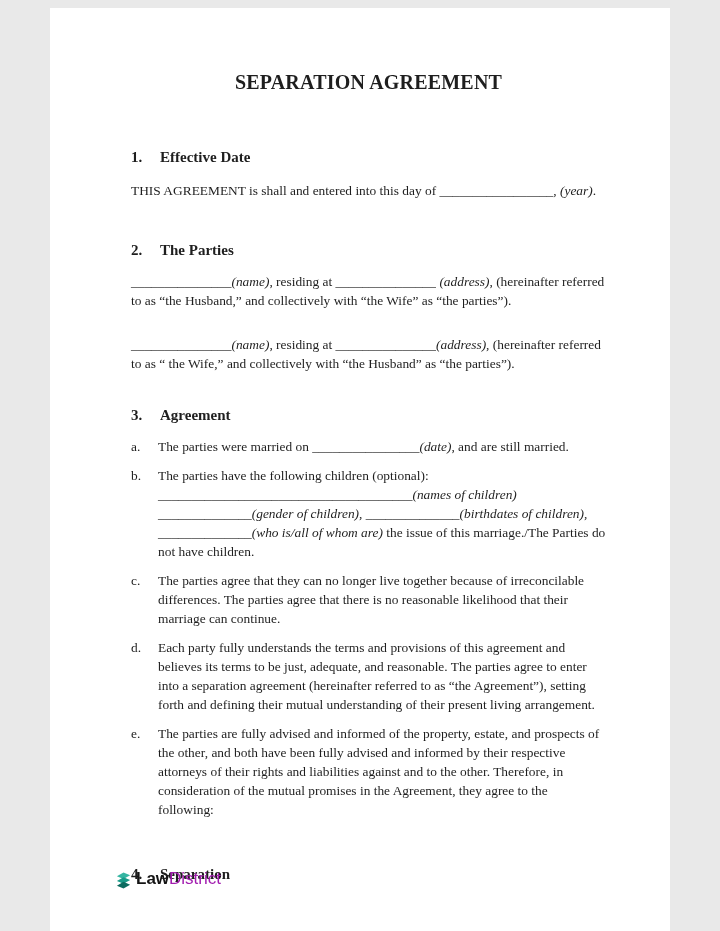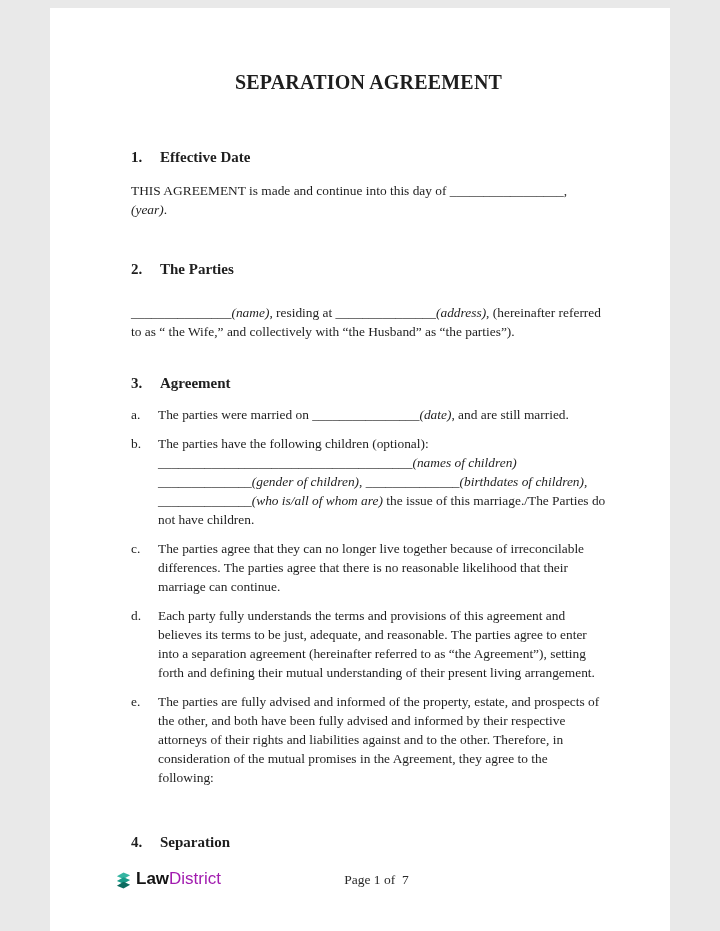--- a/index.html
+++ b/index.html
@@ -82,26 +82,27 @@
 
 <div class="page">
   <div class="content">
 
     <div class="doc-title">SEPARATION AGREEMENT</div>
 
     <div class="sec-h s1-h">
       <span class="num">1.</span>
       <span class="h">Effective Date</span>
     </div>
-    <p class="para s1-p"><span>THIS AGREEMENT is made and continue into this day of </span><span class="blank">_________________</span><span>, </span><span class="it">(year)</span><span>.</span></p>
+    <p class="para s1-p"><span>THIS AGREEMENT is shall and entered into this day of </span><span class="blank">_________________</span><span>, </span><span class="it">(year)</span><span>.</span></p>
 
     <div class="sec-h s2-h">
       <span class="num">2.</span>
       <span class="h">The Parties</span>
     </div>
+    <p class="para s2-p1"><span class="blank">_______________</span><span class="it">(name)</span><span>, residing at </span><span class="blank">_______________</span><span> </span><span class="it">(address)</span><span>, (hereinafter referred to as “the Husband,” and collectively with “the Wife” as “the parties”).</span></p>
     <p class="para s2-p2"><span class="blank">_______________</span><span class="it">(name)</span><span>, residing at </span><span class="blank">_______________</span><span class="it">(address)</span><span>, (hereinafter referred to as “ the Wife,” and collectively with “the Husband” as “the parties”).</span></p>
 
     <div class="sec-h s3-h">
       <span class="num">3.</span>
       <span class="h">Agreement</span>
     </div>
     <div class="list">
       <div class="li">
         <span class="marker">a.</span>
         <div class="li-body"><span>The parties were married on </span><span class="blank">________________</span><span class="it">(date)</span><span>, and are still married.</span></div>
@@ -134,15 +135,14 @@
   <div class="footer">
     <div class="brand">
       <svg width="17" height="21" viewBox="0 0 18 21" aria-hidden="true">
         <polygon points="2,7 9,3 16,6 9,10" fill="#35B5A2"></polygon>
         <polygon points="2,12 9,8 16,11 9,15" fill="#189B88"></polygon>
         <polygon points="2,17 9,13 16,16 9,20" fill="#0C6B5F"></polygon>
       </svg>
       <span class="law">Law</span>
         <span class="district">District</span>
     </div>
-    <div class="page-label">Page 1 of &nbsp;7</div>
   </div>
 </div>
 
 </body></html>

